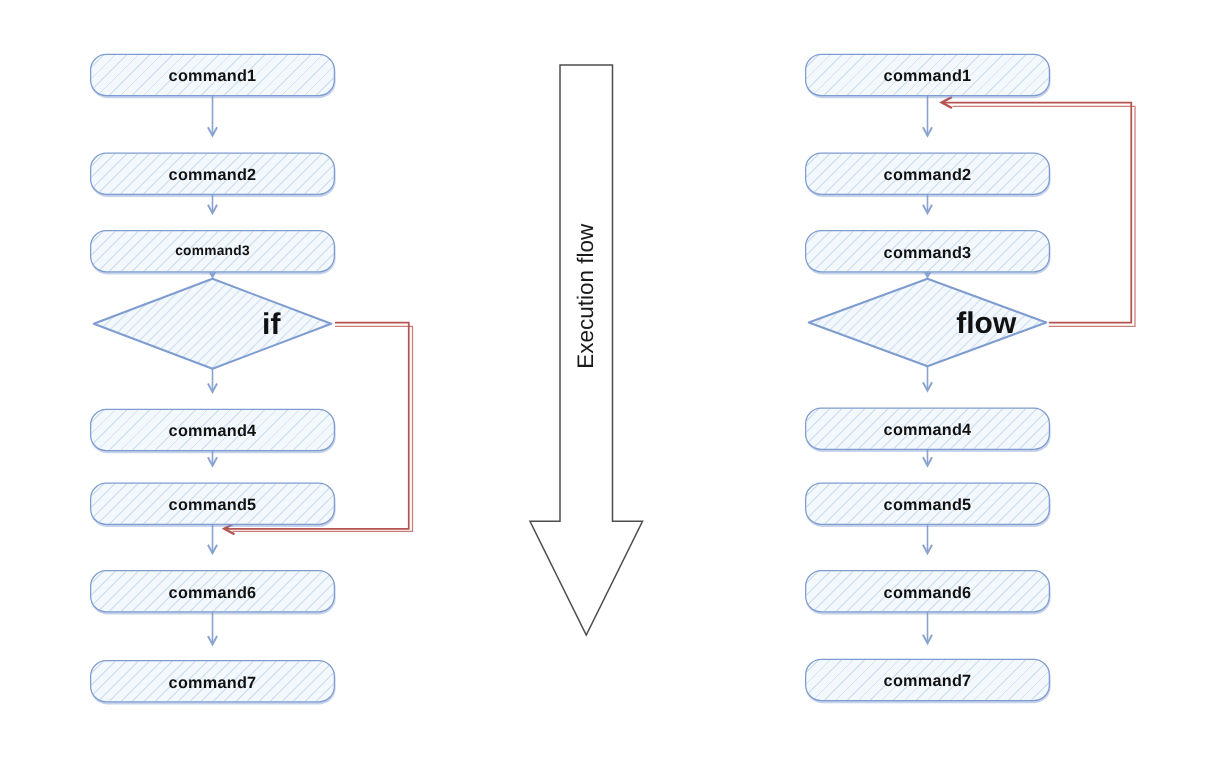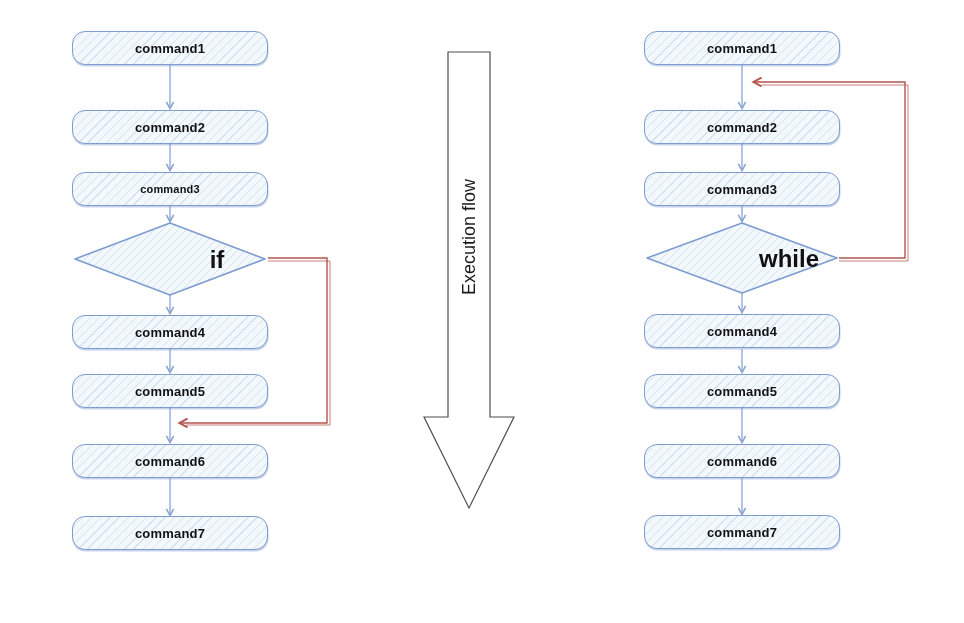--- a/index.html
+++ b/index.html
@@ -26,20 +26,21 @@
     box-sizing:border-box;
     border:1.6px solid var(--node-border);
     border-radius:13px;
     background-color:var(--node-fill);
     background-image:repeating-linear-gradient(135deg, var(--hatch) 0px, var(--hatch) 1px, transparent 1px, transparent 6.5px);
     box-shadow:0.5px 1.5px 0 0 rgba(126,156,208,0.45);
     display:flex;align-items:center;justify-content:center;
     font-weight:bold;font-size:13px;color:var(--text);
     z-index:2;
     letter-spacing:0.2px;
+    margin-top:12px;
   }
   .col-left{left:72px;}
   .col-right{left:644px;}
   .small-label{font-size:11px;}
   .decision-label{
     position:absolute;z-index:3;
     transform:translate(-50%,-50%);
     font-weight:bold;font-size:24px;color:var(--text);
     white-space:nowrap;
     margin-left:47px;
@@ -125,20 +126,20 @@
     <div class="node col-left" style="top:444px">command6</div>
     <div class="node col-left" style="top:516px">command7</div>
   </div>
 
   <div class="exec-label">Execution flow</div>
 
   <div>
     <div class="node col-right" style="top:31px">command1</div>
     <div class="node col-right" style="top:110px">command2</div>
     <div class="node col-right" style="top:172px">command3</div>
-    <div class="decision-label" style="left:742px;top:259px">while</div>
+    <div class="decision-label" style="left:742px;top:259px">flow</div>
     <div class="node col-right" style="top:314px">command4</div>
     <div class="node col-right" style="top:374px">command5</div>
     <div class="node col-right" style="top:444px">command6</div>
     <div class="node col-right" style="top:515px">command7</div>
   </div>
 
 </div>
 
 </body></html>

